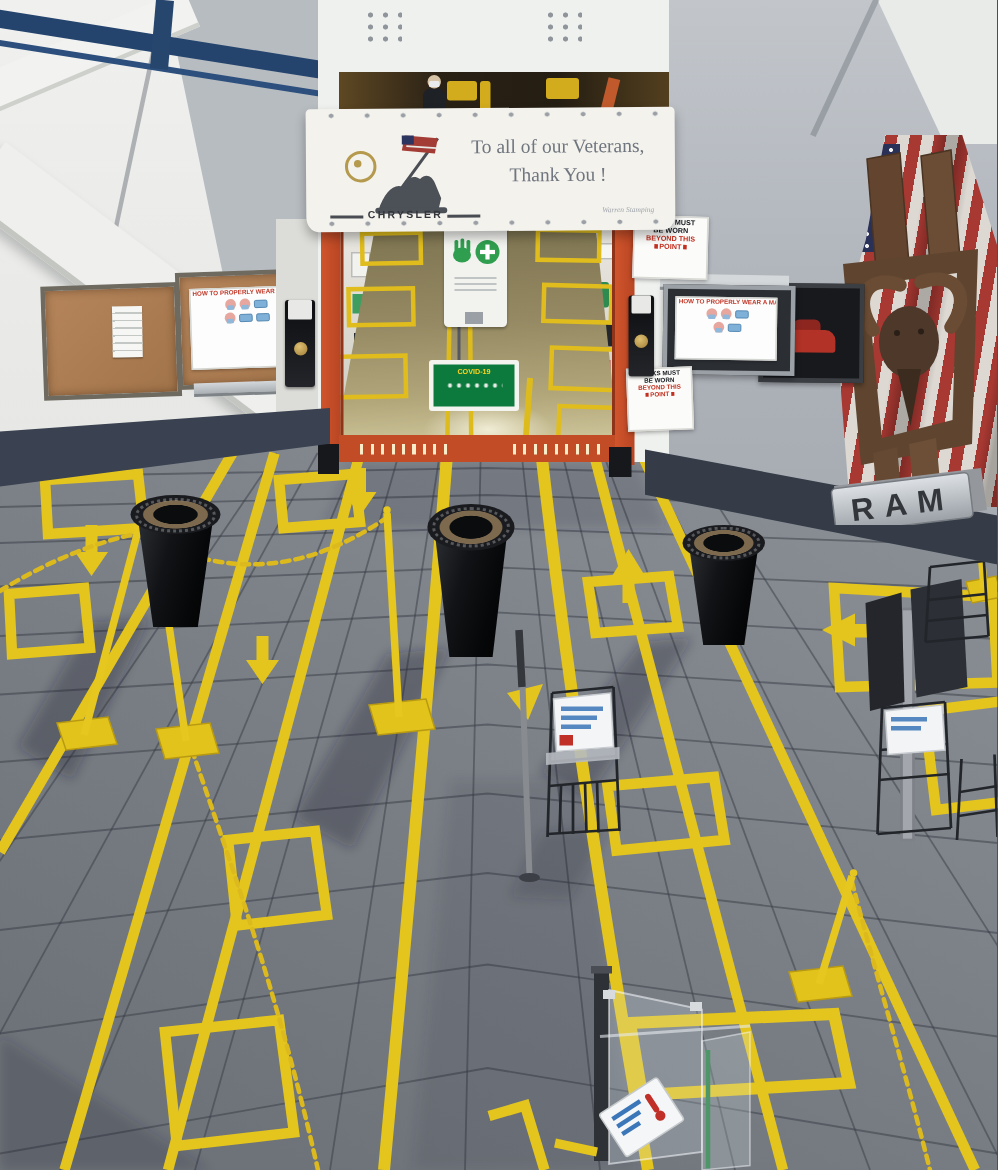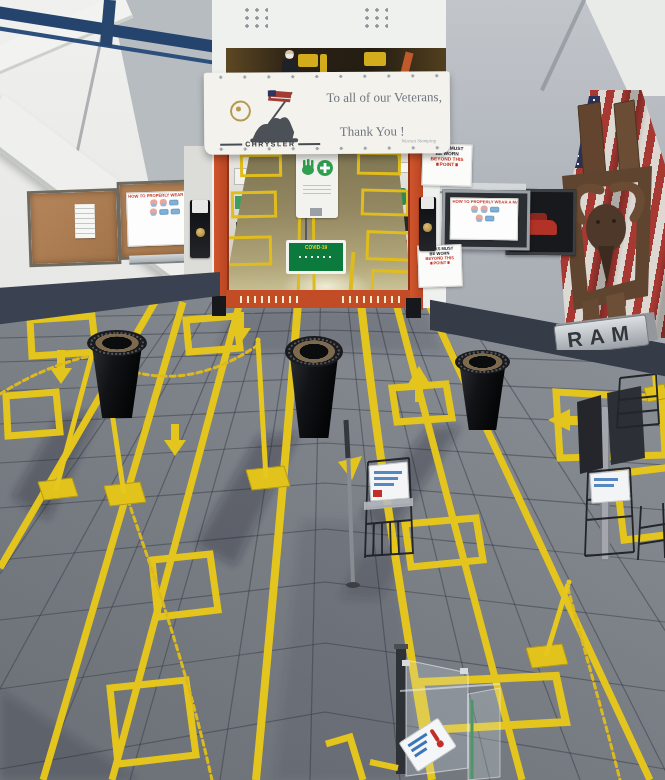--- a/index.html
+++ b/index.html
@@ -513,22 +513,22 @@
       <line x1="44" y1="4" x2="10" y2="50" stroke="#4a4e54" stroke-width="2"></line>
       <g>
         <polygon points="22,2 44,4 42,14 20,12" fill="#a23c34"></polygon>
         <rect x="20" y="2" width="8" height="6" fill="#2c3560"></rect>
         <line x1="23" y1="9" x2="43" y2="10.5" stroke="#e8e8e4" stroke-width="1.2"></line>
       </g>
       <path d="M4,52 C8,40 14,34 20,36 C22,30 28,28 32,31 C36,27 40,29 42,34 L46,44 L44,52 Z" fill="#4c5057"></path>
       <rect x="2" y="50" width="48" height="4" rx="2" fill="#4c5057"></rect>
     </svg>
     <div class="abs" style="left:98px;top:18px;width:140px;">
-      <div class="banner-line" style="font-size:13px;text-align:right;">To all of our Veterans,</div>
-      <div class="banner-line" style="font-size:13px;margin-top:18px;">Thank You !</div>
+      <div class="banner-line" style="font-size:13px;">To all of our Veterans,</div>
+      <div class="banner-line" style="font-size:13px;margin-top:3px;">Thank You !</div>
     </div>
     <div id="banner-brand" class="abs" style="left:16px;bottom:7px;">
       <span class="wingline"></span>
       <span>CHRYSLER</span>
       <span class="wingline"></span>
     </div>
     <div id="banner-sig" class="abs" style="right:14px;bottom:10px;">Warren Stamping</div>
   </div>
 
   <div class="trashcan" style="left:86px;top:330px;width:62px;height:88px;">

